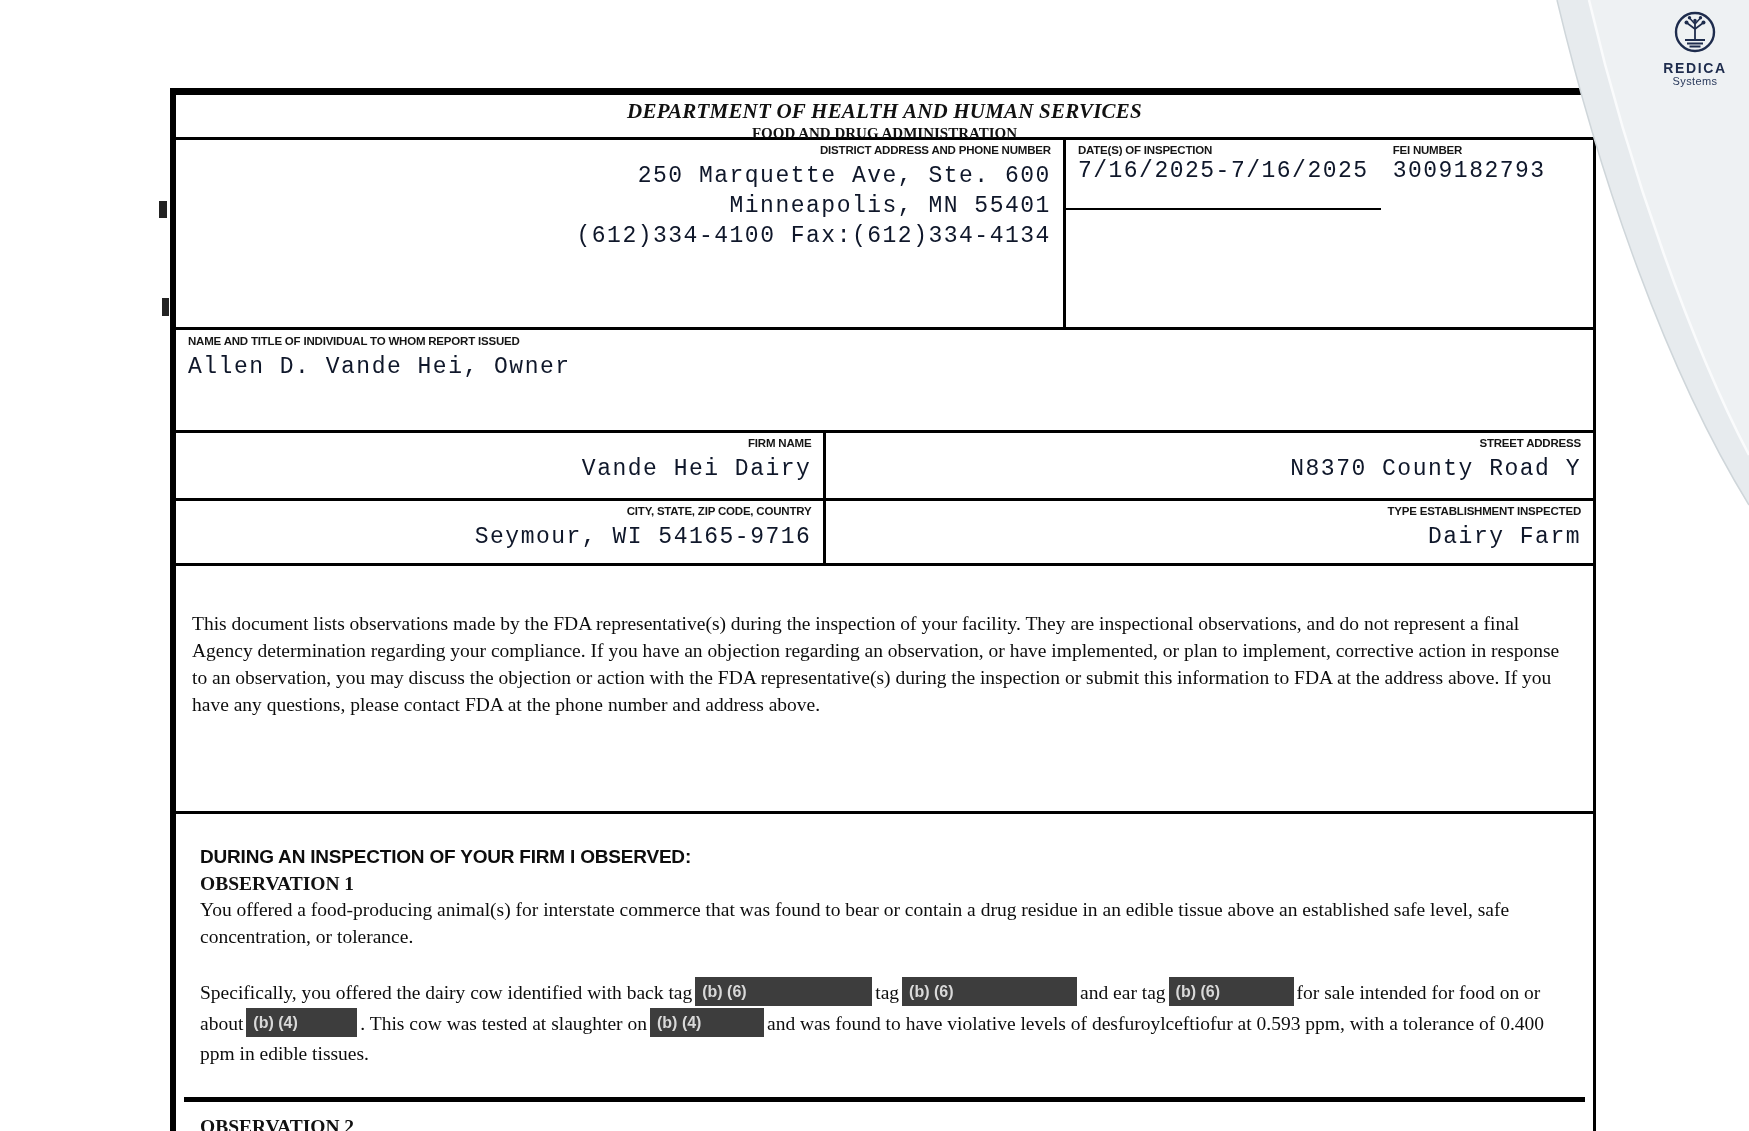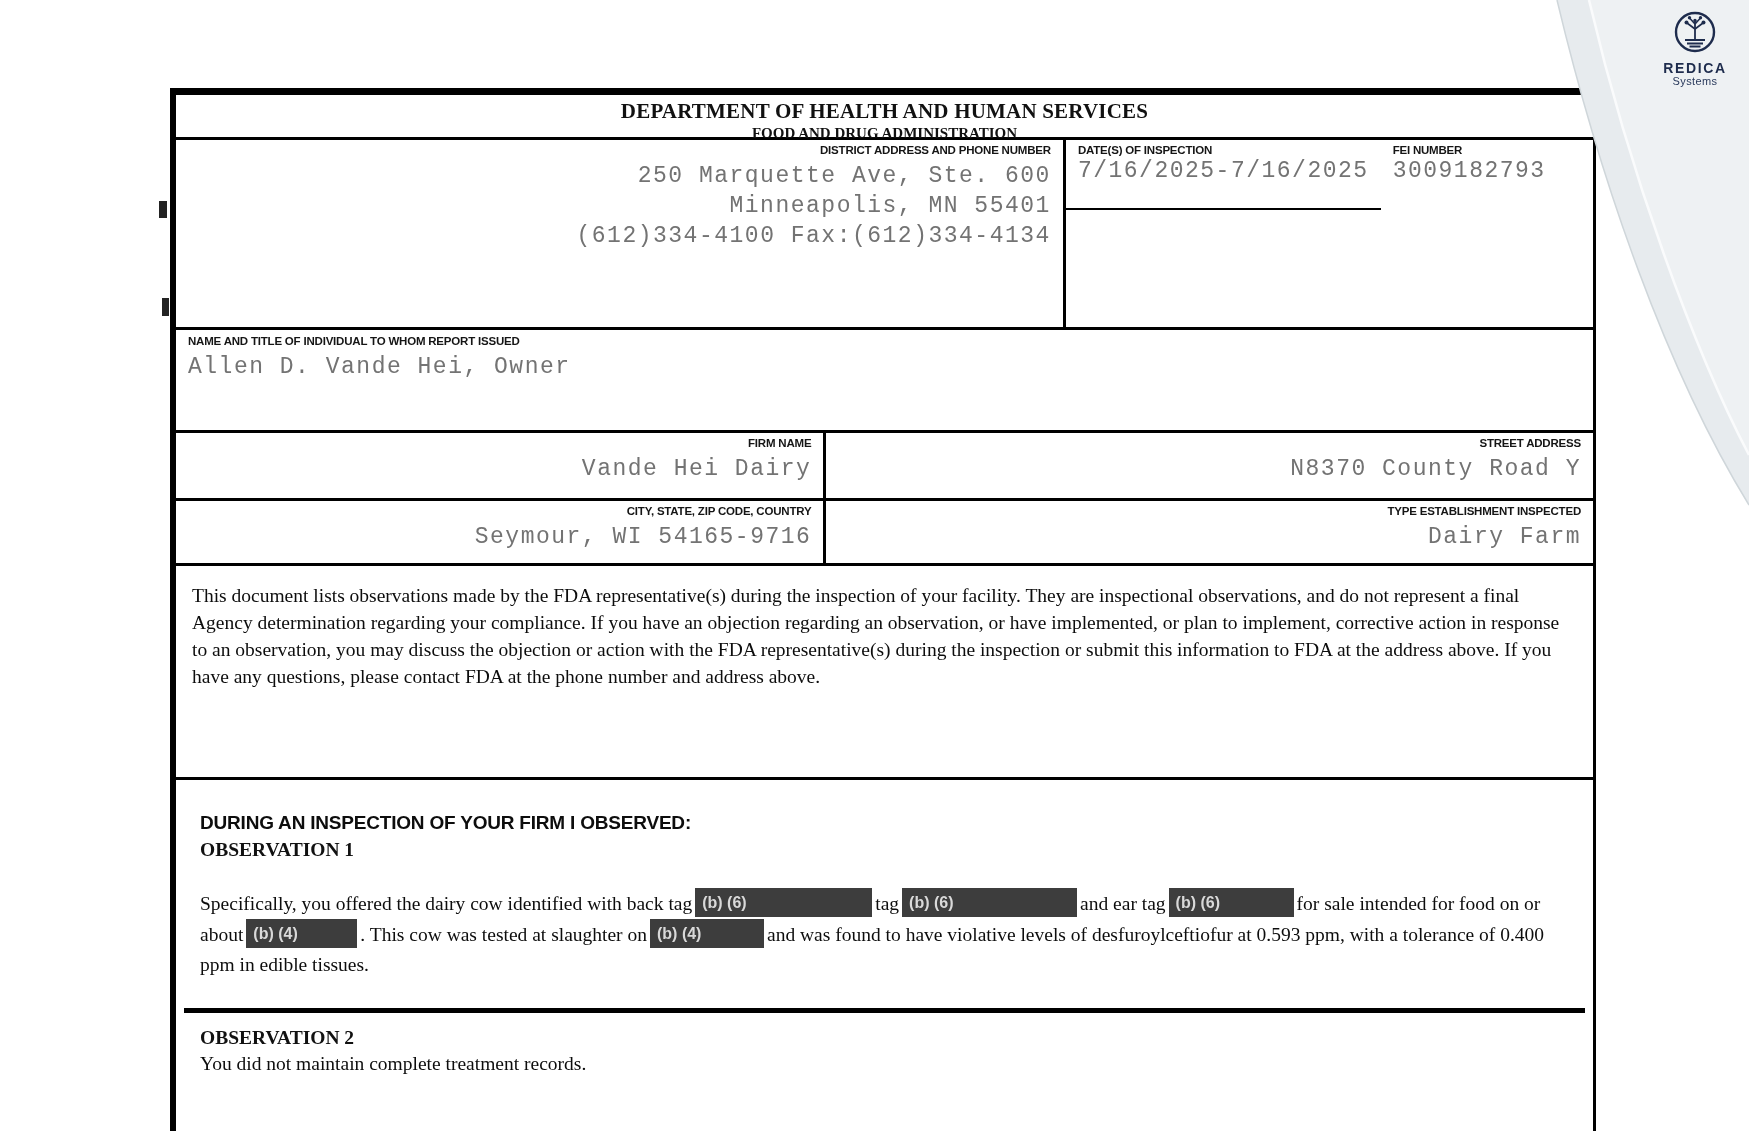--- a/index.html
+++ b/index.html
@@ -6,44 +6,44 @@
   .page{position:relative;width:1749px;height:1131px;background:#ffffff;overflow:hidden;
         font-family:"Liberation Serif", serif;color:#111;}
 
   
   .document{position:absolute;left:170px;top:88px;width:1426px;height:1043px;
             box-sizing:border-box;background:#fff;
             border-top:7px solid #000;border-left:6px solid #000;border-right:3px solid #000;}
 
   .form-header{height:45px;box-sizing:border-box;border-bottom:3px solid #000;
                text-align:center;padding-top:4px;}
-  .form-title{font-family:"Liberation Serif",serif;font-weight:bold;font-size:21px;letter-spacing:.2px;}
+  .form-title{font-family:"Liberation Serif",serif;font-weight:bold;font-size:21px;letter-spacing:.2px;font-style:italic;}
   .form-subtitle{font-family:"Liberation Serif",serif;font-weight:bold;font-size:15px;margin-top:1px;}
 
   .row{display:flex;box-sizing:border-box;border-bottom:3px solid #000;}
   .cell{box-sizing:border-box;padding:4px 12px;text-align:right;}
   .label{font-family:"Liberation Sans",sans-serif;font-weight:bold;font-size:11.5px;
          letter-spacing:-.2px;color:#151515;}
   .mono{font-family:"Liberation Mono",monospace;font-size:23px;letter-spacing:1.5px;
-        color:#737373;line-height:30px;white-space:nowrap;}
+        color:#0f172a;line-height:30px;white-space:nowrap;}
 
   .row-district{height:190px;}
   .cell-district{width:62.8%;border-right:3px solid #000;}
   .col-right{flex:1;display:flex;flex-direction:row;}
   .cell-dates{height:70px;box-sizing:border-box;border-bottom:2px solid #000;padding:4px 12px;}
   .cell-fei{flex:1;padding:4px 12px;}
 
   .row-issued{display:block;height:103px;box-sizing:border-box;border-bottom:3px solid #000;padding:5px 12px;}
   .row-firm{height:68px;}
   .row-city{height:65px;}
   .cell-left{width:45.9%;border-right:3px solid #000;}
   .cell-right{flex:1;}
   .value-gap{margin-top:5px;}
 
-  .intro-section{height:214px;box-sizing:border-box;border-bottom:3px solid #000;padding:16px 16px 0;}
+  .intro-section{height:248px;box-sizing:border-box;border-bottom:3px solid #000;padding:44px 16px 0;}
   .intro-text{font-size:19.5px;line-height:27px;color:#0d0d0d;}
 
   .obs-section{padding:32px 24px 0;}
   .observed-heading{font-family:"Liberation Sans",sans-serif;font-weight:bold;font-size:19px;
                     letter-spacing:-.2px;color:#0d0d0d;}
   .obs-title{font-family:"Liberation Serif",serif;font-weight:bold;font-size:19.5px;margin-top:5px;}
   .obs-body{font-size:19.5px;line-height:26.5px;margin-top:2px;color:#0d0d0d;}
   .spec-para{margin-top:27px;font-size:19.5px;line-height:30px;color:#0d0d0d;}
 
   .redact{display:inline-block;background:#3d3d3d;color:#d9d9d9;
@@ -129,20 +129,21 @@
     </div>
 
     <div class="intro-section">
       <div class="intro-text">This document lists observations made by the FDA representative(s) during the inspection of your facility. They are inspectional observations, and do not represent a final Agency determination regarding your compliance. If you have an objection regarding an observation, or have implemented, or plan to implement, corrective action in response to an observation, you may discuss the objection or action with the FDA representative(s) during the inspection or submit this information to FDA at the address above. If you have any questions, please contact FDA at the phone number and address above.</div>
     </div>
 
     <div class="obs-section">
       <div class="observed-heading">DURING AN INSPECTION OF YOUR FIRM I OBSERVED:</div>
 
       <div class="obs-title">OBSERVATION 1</div>
+      <div class="obs-body">You offered a food-producing animal(s) for interstate commerce that was found to bear or contain a drug residue in an edible tissue above an established safe level, safe concentration, or tolerance.</div>
 
       <div class="spec-para">
         <span>Specifically, you offered the dairy cow identified with back tag</span><span class="redact rw1">(b) (6)</span><span>tag</span><span class="redact rw2">(b) (6)</span><span>and ear tag</span><span class="redact rw3">(b) (6)</span><span>for sale intended for food on or about</span><span class="redact rw4">(b) (4)</span><span>. This cow was tested at slaughter on</span><span class="redact rw5">(b) (4)</span><span>and was found to have violative levels of desfuroylceftiofur at 0.593 ppm, with a tolerance of 0.400 ppm in edible tissues.</span>
       </div>
 
       <hr class="section-divider">
 
       <div class="obs2-block">
         <div class="obs-title" style="margin-top:0">OBSERVATION 2</div>
         <div class="obs-body">You did not maintain complete treatment records.</div>

